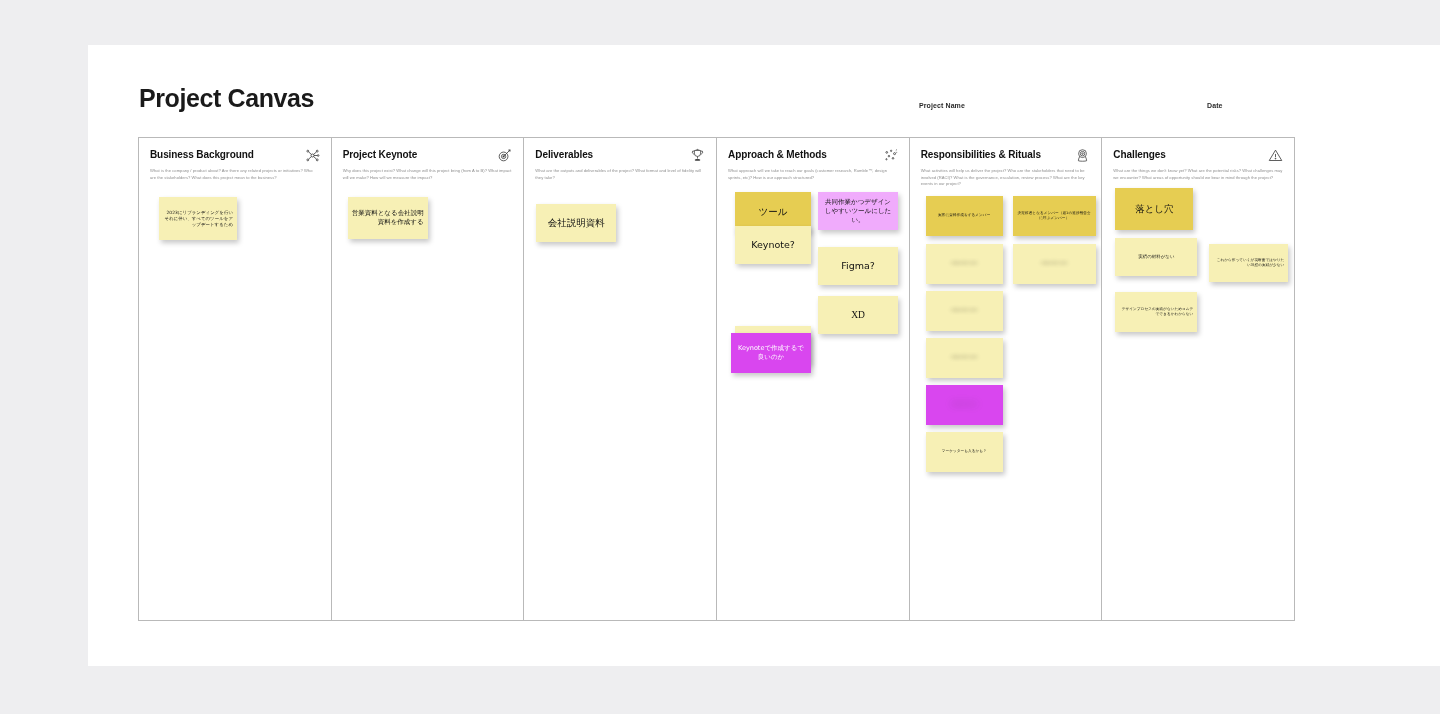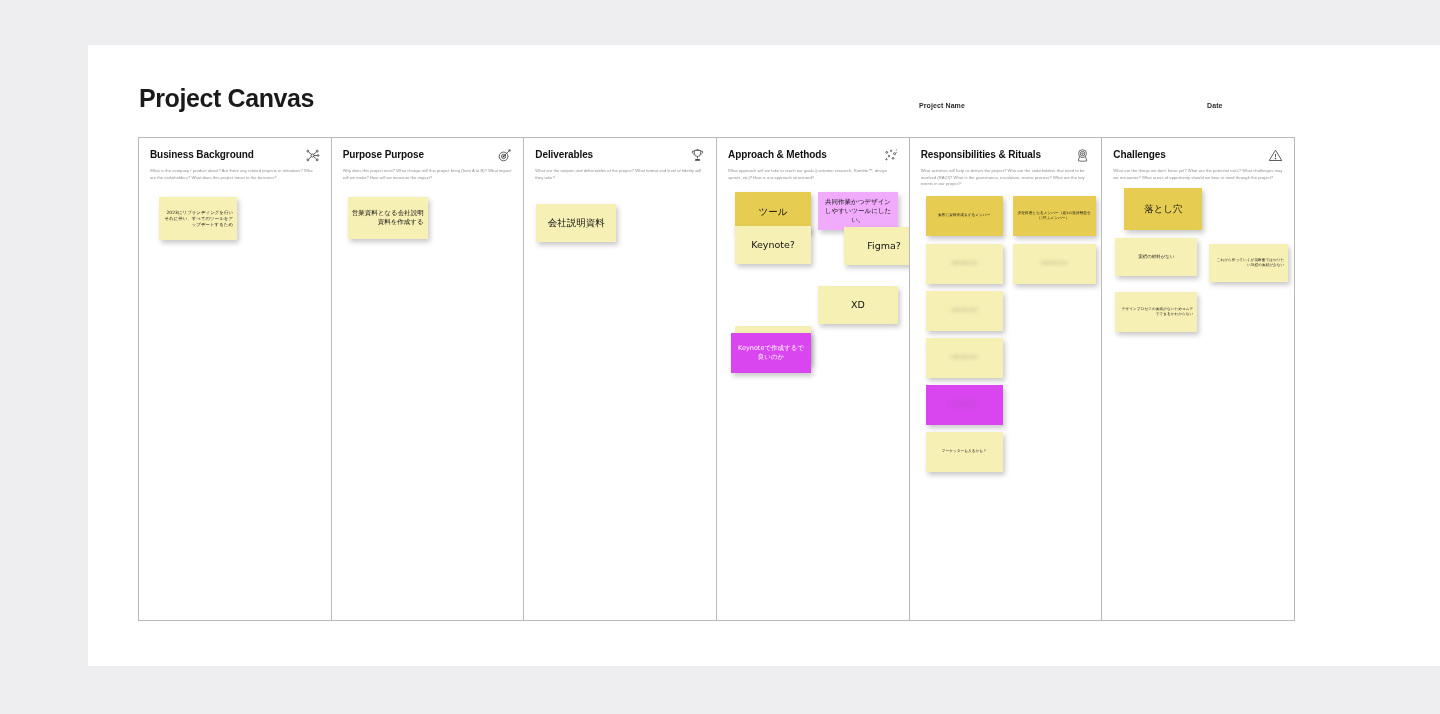--- a/index.html
+++ b/index.html
@@ -176,21 +176,21 @@
         </span>
       </div>
       <div class="col-desc">What is the company / product about? Are there any related projects or initiatives? Who are the stakeholders? What does this project mean to the business?</div>
       <div class="notes">
         <div class="note n-light note-tiny" style="left:9px; top:5px; width:78px; height:43px;">2023にリブランディングを行いそれに伴い、すべてのツールをアップデートするため</div>
       </div>
     </div>
 
     <div class="column">
       <div class="col-head">
-        <div class="col-title">Purpose Purpose</div>
+        <div class="col-title">Project Keynote</div>
         <span class="col-icon">
           <svg viewBox="0 0 24 24" fill="none" stroke="currentColor" stroke-width="1.3">
             <circle cx="10.5" cy="13.5" r="7"></circle>
             <circle cx="10.5" cy="13.5" r="3.4"></circle>
             <circle cx="10.5" cy="13.5" r="1" fill="currentColor"></circle>
             <line x1="11.5" y1="12.5" x2="21" y2="3"></line>
             <path d="M18 3.4 L21 3 L20.6 6"></path>
           </svg>
         </span>
       </div>
@@ -237,23 +237,23 @@
             <line x1="20.5" y1="4" x2="22" y2="2.6"></line>
             <line x1="21.4" y1="7" x2="22.6" y2="7"></line>
           </svg>
         </span>
       </div>
       <div class="col-desc">What approach will we take to reach our goals (customer research, Rumble™, design sprints, etc)? How is our approach structured?</div>
       <div class="notes">
         <div class="note n-dark note-mid" style="left:7px; top:0px; width:76px; height:40px;">ツール</div>
         <div class="note n-white note-small" style="left:90px; top:0px; width:80px; height:38px;">共同作業かつデザインしやすいツールにしたい。</div>
         <div class="note n-light note-mid" style="left:7px; top:34px; width:76px; height:38px;">Keynote?</div>
-        <div class="note n-light note-mid" style="left:90px; top:35px; width:80px; height:38px;margin-left:26px;">Figma?</div>
+        <div class="note n-light note-mid" style="left:90px; top:55px; width:80px; height:38px;">Figma?</div>
         <div class="note n-light note-mid" style="left:7px; top:94px; width:76px; height:38px;margin-top:40px;">PPT?</div>
-        <div class="note n-light note-mid" style="left:90px; top:94px; width:80px; height:38px;">XD</div>
+        <div class="note n-light note-mid" style="left:90px; top:104px; width:80px; height:38px;font-family:Liberation Serif, serif;">XD</div>
         <div class="note n-black note-small" style="left:3px; top:141px; width:80px; height:40px;">Keynoteで作成するで良いのか</div>
       </div>
     </div>
 
     <div class="column">
       <div class="col-head">
         <div class="col-title">Responsibilities &amp; Rituals</div>
         <span class="col-icon">
           <svg viewBox="0 0 24 24" fill="none" stroke="currentColor" stroke-width="1.2">
             <circle cx="12" cy="9" r="6.3"></circle>
@@ -301,21 +301,21 @@
         <span class="col-icon">
           <svg viewBox="0 0 24 24" fill="none" stroke="currentColor" stroke-width="1.3">
             <path d="M12 3.4 L22 20 H2 Z"></path>
             <line x1="12" y1="9.5" x2="12" y2="14.5"></line>
             <circle cx="12" cy="17" r="0.7" fill="currentColor"></circle>
           </svg>
         </span>
       </div>
       <div class="col-desc">What are the things we don't know yet? What are the potential risks? What challenges may we encounter? What areas of opportunity should we bear in mind through the project?</div>
       <div class="notes">
-        <div class="note n-dark note-mid" style="left:2px; top:-4px; width:78px; height:42px;margin-left:9px;">落とし穴</div>
+        <div class="note n-dark note-mid" style="left:2px; top:-4px; width:78px; height:42px;">落とし穴</div>
         <div class="note n-light note-tiny" style="left:2px; top:46px; width:82px; height:38px;">実績の材料がない</div>
         <div class="note n-light note-micro" style="left:96px; top:52px; width:79px; height:38px;">これから作っていくが現断面ではやりたい理想の実績が少ない</div>
         <div class="note n-light note-micro" style="left:2px; top:100px; width:82px; height:40px;">デザインプロセスの実績がないためコムデでできるかわからない</div>
       </div>
     </div>
 
   </div>
 </div>
 
 </body></html>

